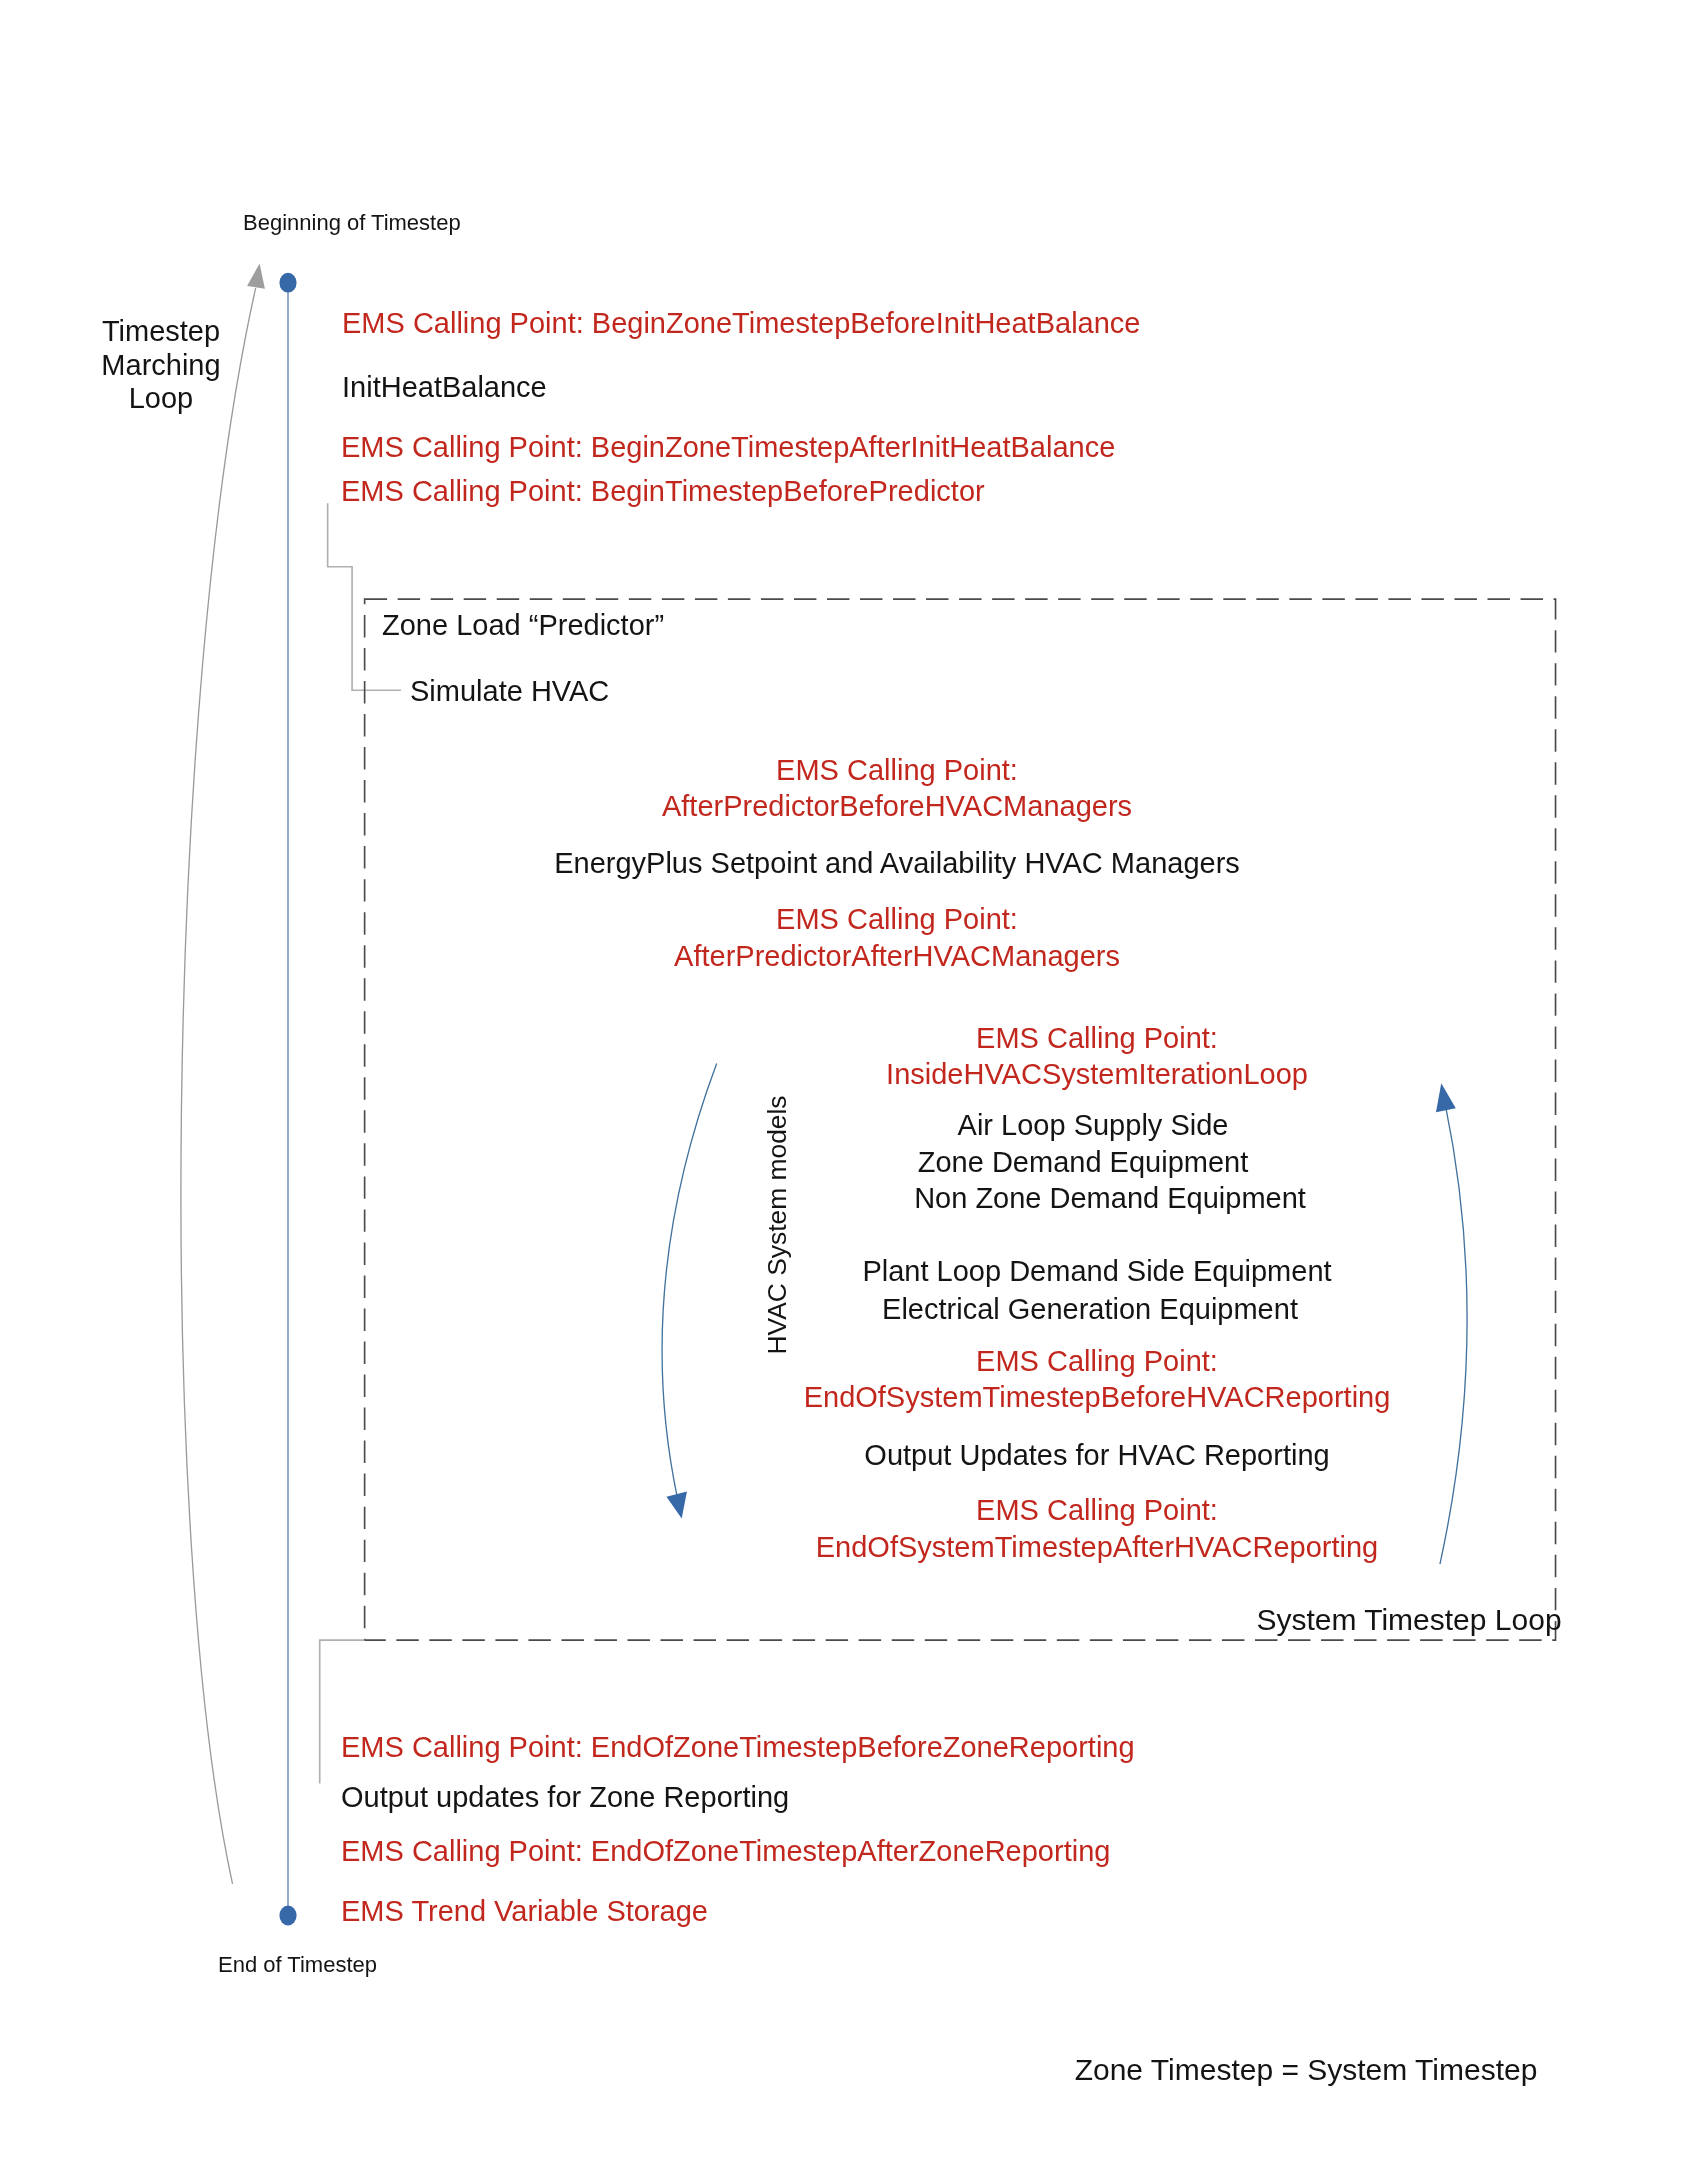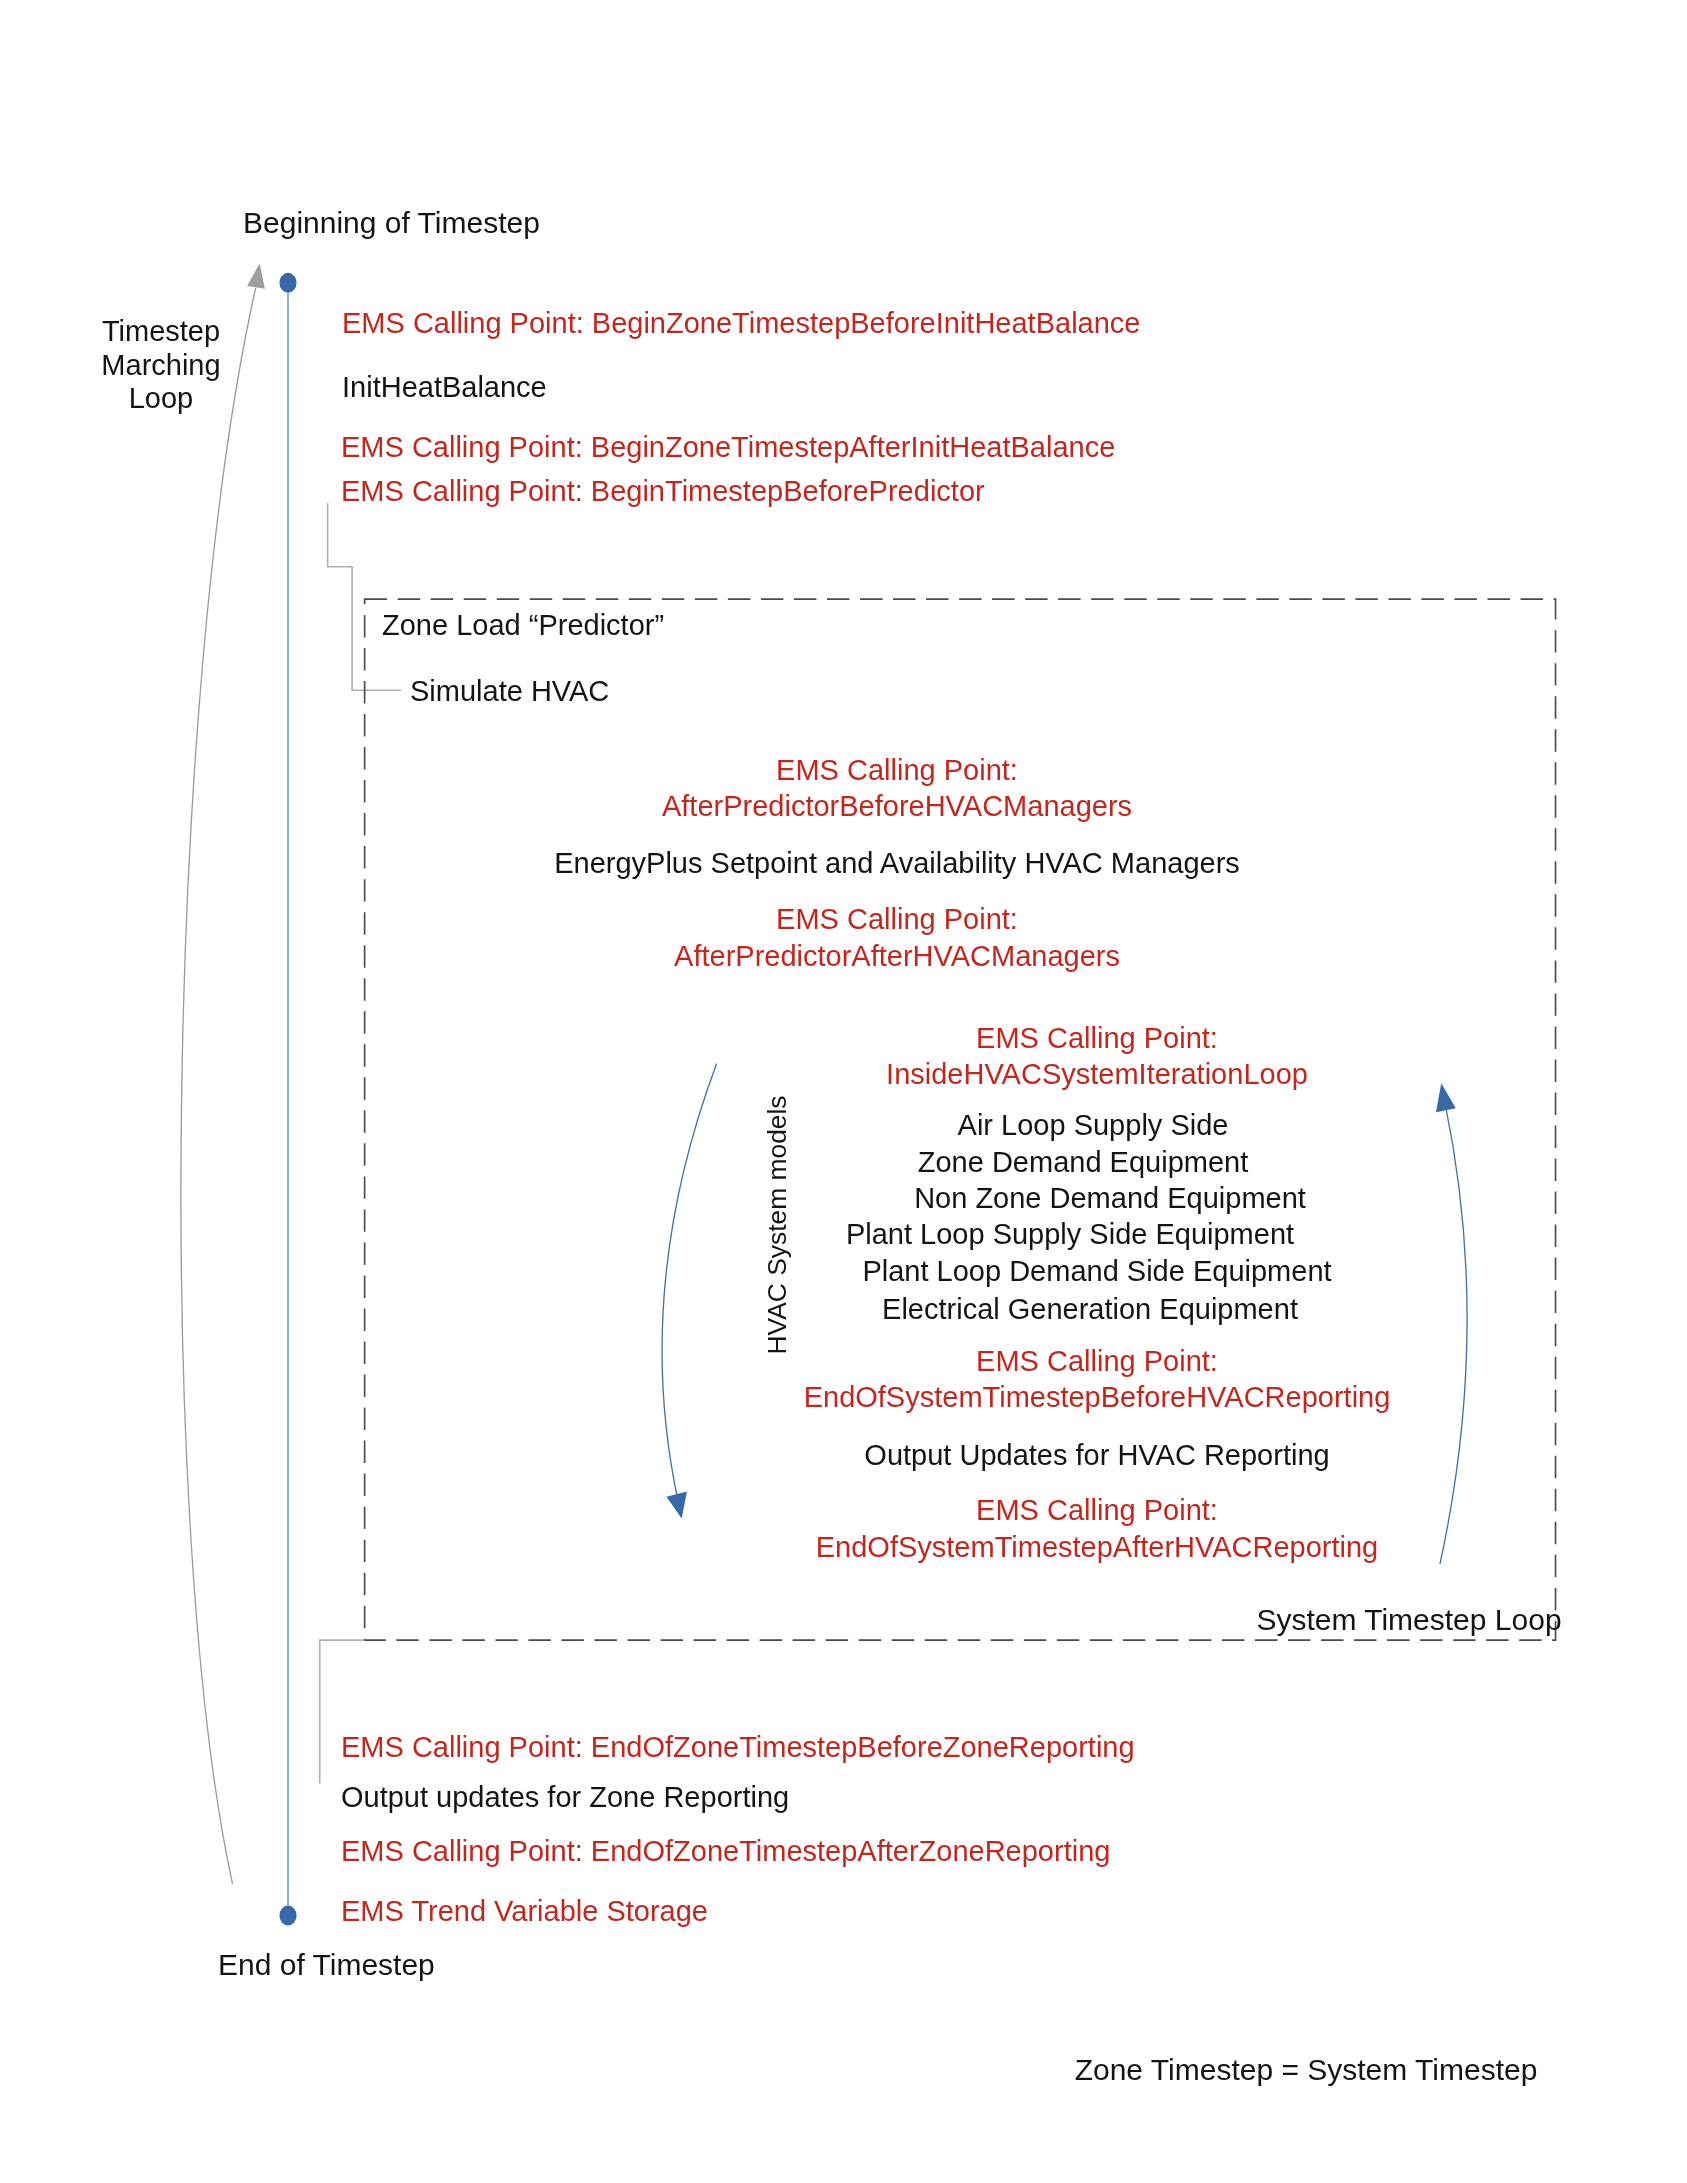--- a/index.html
+++ b/index.html
@@ -12,21 +12,21 @@
     overflow:hidden;
   }
   .t{position:absolute;white-space:nowrap;line-height:1.15;}
   .l{transform:translateY(-50%);}
   .c{transform:translate(-50%,-50%);text-align:center;}
   .wrap{white-space:normal;}
   .b{font-weight:normal;}
   .red{color:#c2271e;text-align:center;}
   .f44{font-size:29px;}
   .f45{font-size:30px;}
-  .f46{font-size:30px;}
+  .f46{font-size:22px;}
   .vlabel{
     position:absolute;
     transform:translate(-50%,-50%) rotate(-90deg);
     white-space:nowrap;
     font-size:26.4px;
   }
   .loop-label{line-height:1.6;}
   .march-label{line-height:1.16;}
   svg.overlay{position:absolute;left:0;top:0;width:1687px;height:2183px;}
 </style>
@@ -75,21 +75,20 @@
   <div class="t c red b f44" style="left:897px;top:957px">AfterPredictorAfterHVACManagers</div>
 
   <div class="t c red b f44" style="left:1097px;top:1039px">EMS Calling Point:</div>
   <div class="t c red b f44" style="left:1097px;top:1075px">InsideHVACSystemIterationLoop</div>
 
   <div class="vlabel" style="left:777px;top:1225px">HVAC System models</div>
 
   <div class="t c f44" style="left:1093px;top:1126px">Air Loop Supply Side</div>
   <div class="t c f44" style="left:1083px;top:1163px">Zone Demand Equipment</div>
   <div class="t c f44" style="left:1110px;top:1199px">Non Zone Demand Equipment</div>
-  <div class="t c f44" style="left:1070px;top:1235px">Plant Loop Supply Side Equipment</div>
   <div class="t c f44" style="left:1097px;top:1272px">Plant Loop Demand Side Equipment</div>
   <div class="t c f44" style="left:1090px;top:1310px">Electrical Generation Equipment</div>
 
   <div class="t c red f44" style="left:1097px;top:1362px">EMS Calling Point:</div>
   <div class="t c red f44" style="left:1097px;top:1398px">EndOfSystemTimestepBeforeHVACReporting</div>
   <div class="t c f44" style="left:1097px;top:1456px">Output Updates for HVAC Reporting</div>
   <div class="t c red f44" style="left:1097px;top:1511px">EMS Calling Point:</div>
   <div class="t c red f44" style="left:1097px;top:1548px">EndOfSystemTimestepAfterHVACReporting</div>
 
   <div class="t c f45" style="left:1409px;top:1620px">System Timestep Loop</div>

